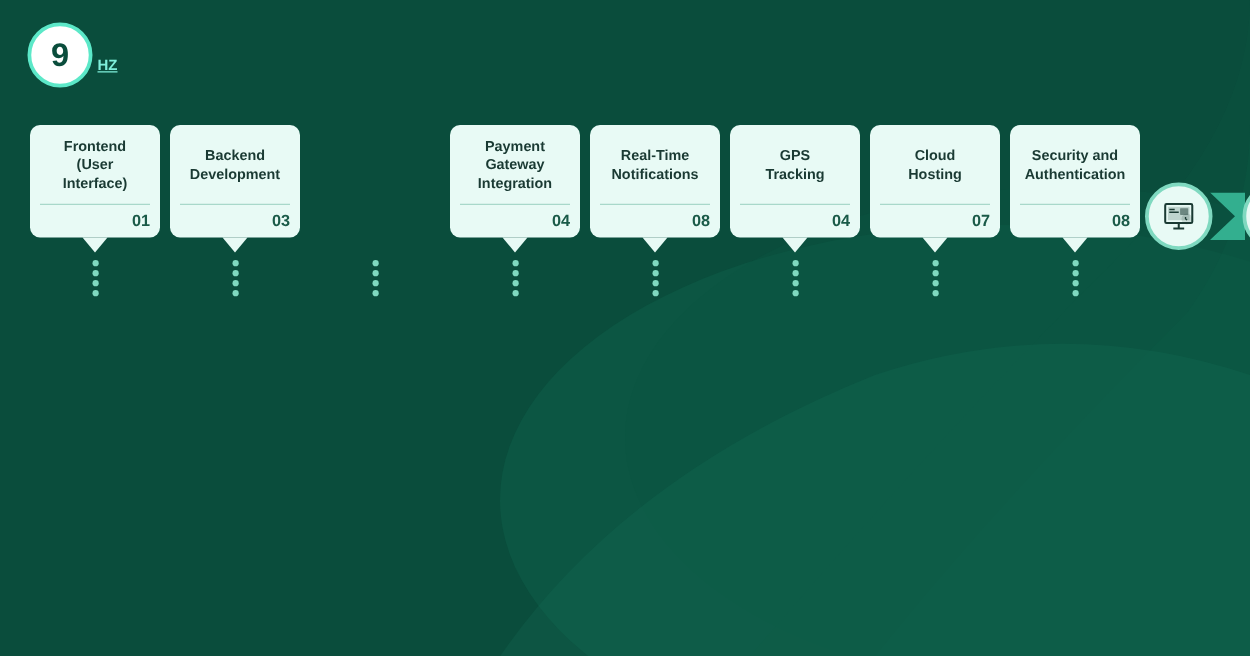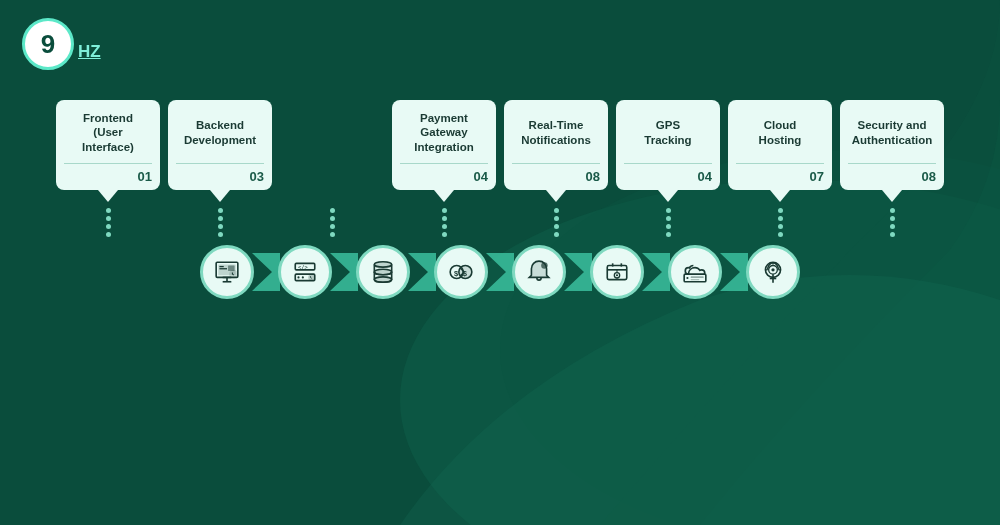--- a/index.html
+++ b/index.html
@@ -45,36 +45,36 @@
       border: 3px solid #5ce8c8;
       display: flex;
       align-items: center;
       justify-content: center;
       font-size: 26px;
       font-weight: 900;
       color: #0a4d3c;
     }
 
     .logo-hz {
-      font-size: 17px;
+      font-size: 12px;
       color: #7fefda;
       font-weight: bold;
       margin-top: 16px;
       text-decoration: underline;
     }
 
     
     .main-content {
       position: absolute;
       top: 100px;
       left: 20px;
       right: 20px;
       z-index: 10;
       display: flex;
-      flex-direction: column;
+      flex-direction: row;
       align-items: center;
     }
 
     
     .cards-row {
       display: flex;
       align-items: flex-end;
       gap: 0px;
       width: 100%;
       justify-content: center;

